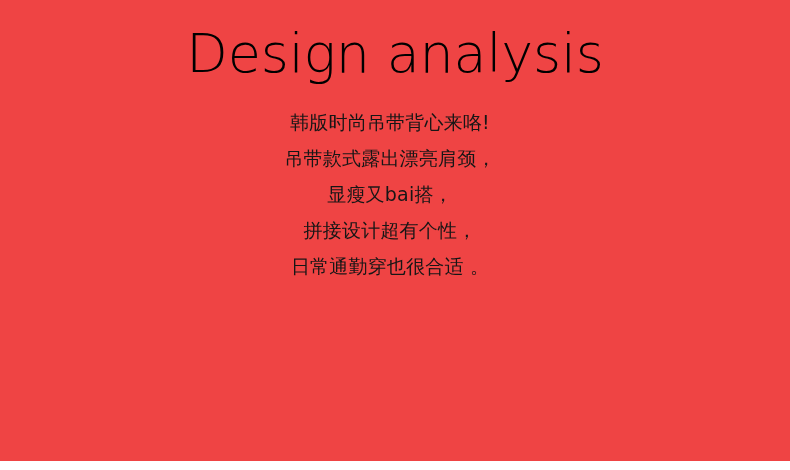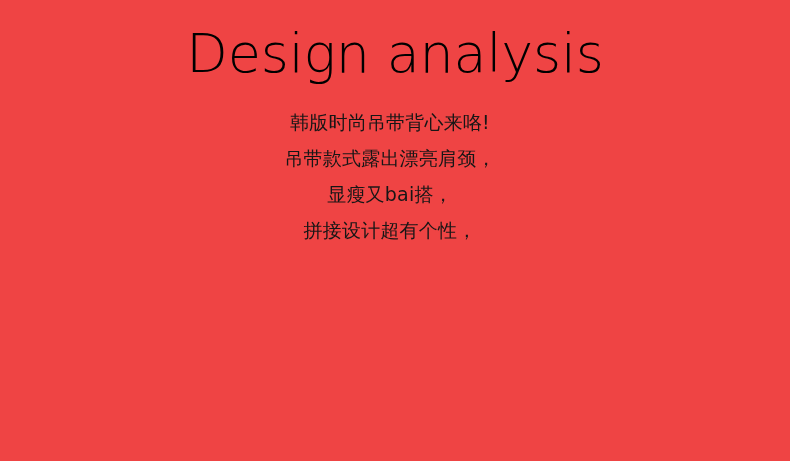--- a/index.html
+++ b/index.html
@@ -70,15 +70,16 @@
 
   <div class="title-block">
     <h1 class="page-title">Design analysis</h1>
   </div>
 
   <div class="body-block">
     <p class="body-line">韩版时尚吊带背心来咯!</p>
     <p class="body-line">吊带款式露出漂亮肩颈，</p>
     <p class="body-line">显瘦又bai搭，</p>
     <p class="body-line">拼接设计超有个性，</p>
+    <p class="body-line">日常通勤穿也很合适 。</p>
   </div>
 
 </div>
 
 </body></html>

